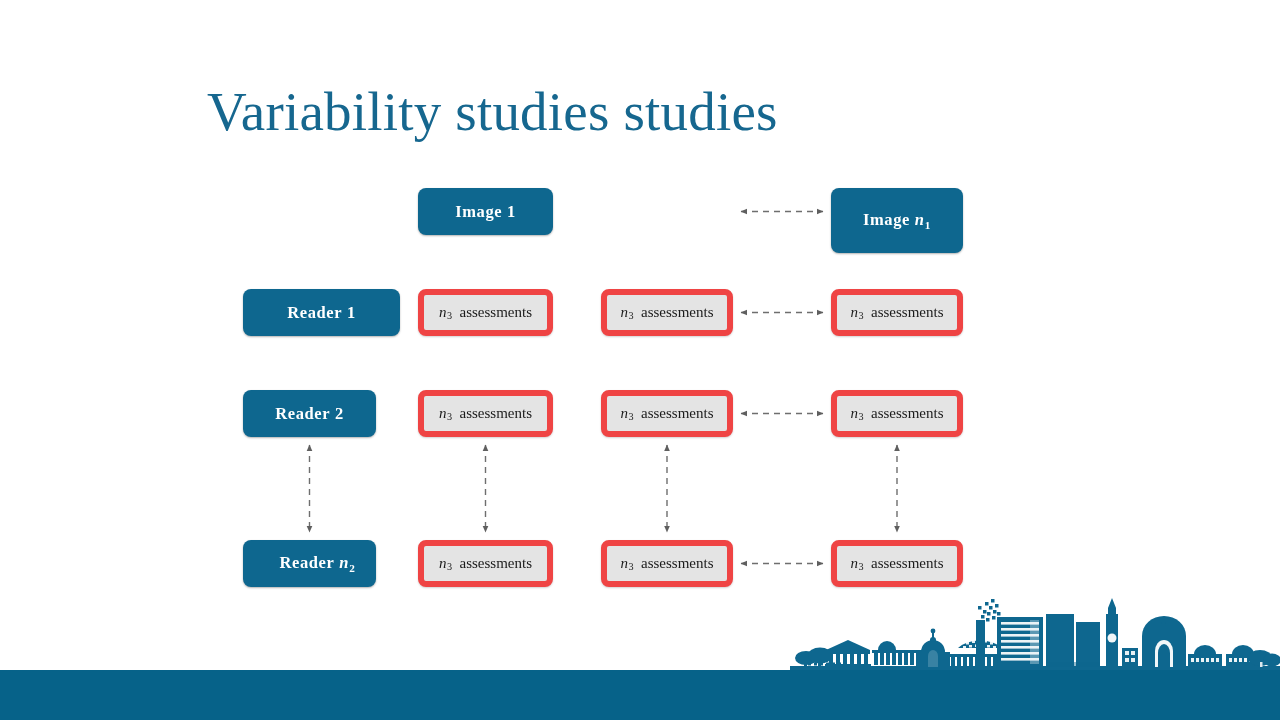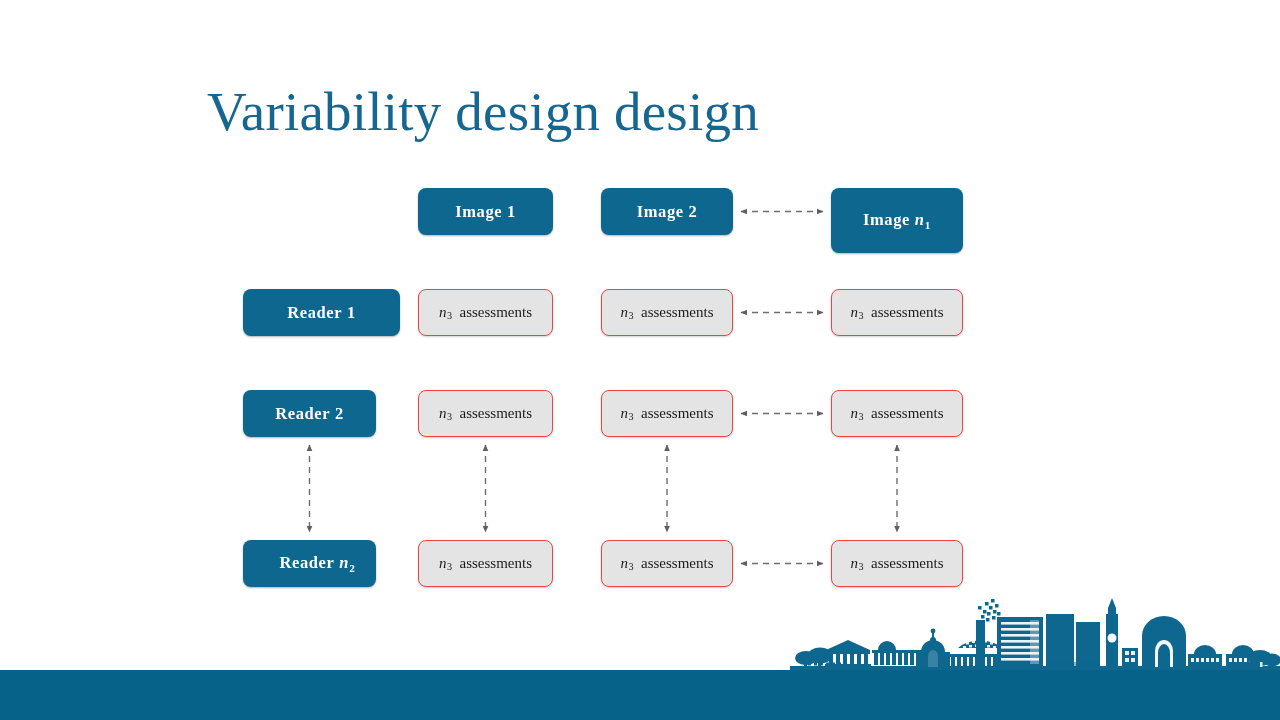--- a/index.html
+++ b/index.html
@@ -52,21 +52,21 @@
     background: #0e678f;
     color: #ffffff;
     font-weight: bold;
     font-size: 16.5px;
     letter-spacing: 0.6px;
     box-shadow: 0 1px 2px rgba(0,0,0,0.30);
   }
 
   .node-gray {
     background: #e4e4e4;
-    border: 1px solid #ef4444;
+    border: 6px solid #ef4444;
     color: #1b1b1b;
     font-size: 15px;
     box-shadow: 0 1px 2px rgba(0,0,0,0.18);
   }
 
   .node .lbl { display: inline-block; }
 
   
   .mvar {
     font-style: italic;
@@ -103,35 +103,30 @@
     position: absolute;
     left: 790px;
     top: 592px;
     width: 490px;
     height: 80px;
   }
 </style>
 </head>
 <body>
 
-<div id="slide-title">Variability design design</div>
+<div id="slide-title">Variability studies studies</div>
 
 <div id="diagram">
 
   <div class="node node-blue" style="left:418px; top:188px; width:135px; height:47px;">
     <span class="lbl">
       <span>Image</span>&nbsp;<span>1</span>
     </span>
   </div>
 
-  <div class="node node-blue" style="left:601px; top:188px; width:132px; height:47px;">
-    <span class="lbl">
-      <span>Image</span>&nbsp;<span>2</span>
-    </span>
-  </div>
 
   <div class="node node-blue" style="left:831px; top:188px; width:132px; height:65px;">
     <span class="lbl">
       <span>Image</span>&nbsp;<span class="mvar">n</span><span class="msub">1</span>
     </span>
   </div>
 
   <div class="node node-blue" style="left:243px; top:289px; width:157px; height:47px;">
     <span class="lbl">
       <span>Reader</span>&nbsp;<span>1</span>

